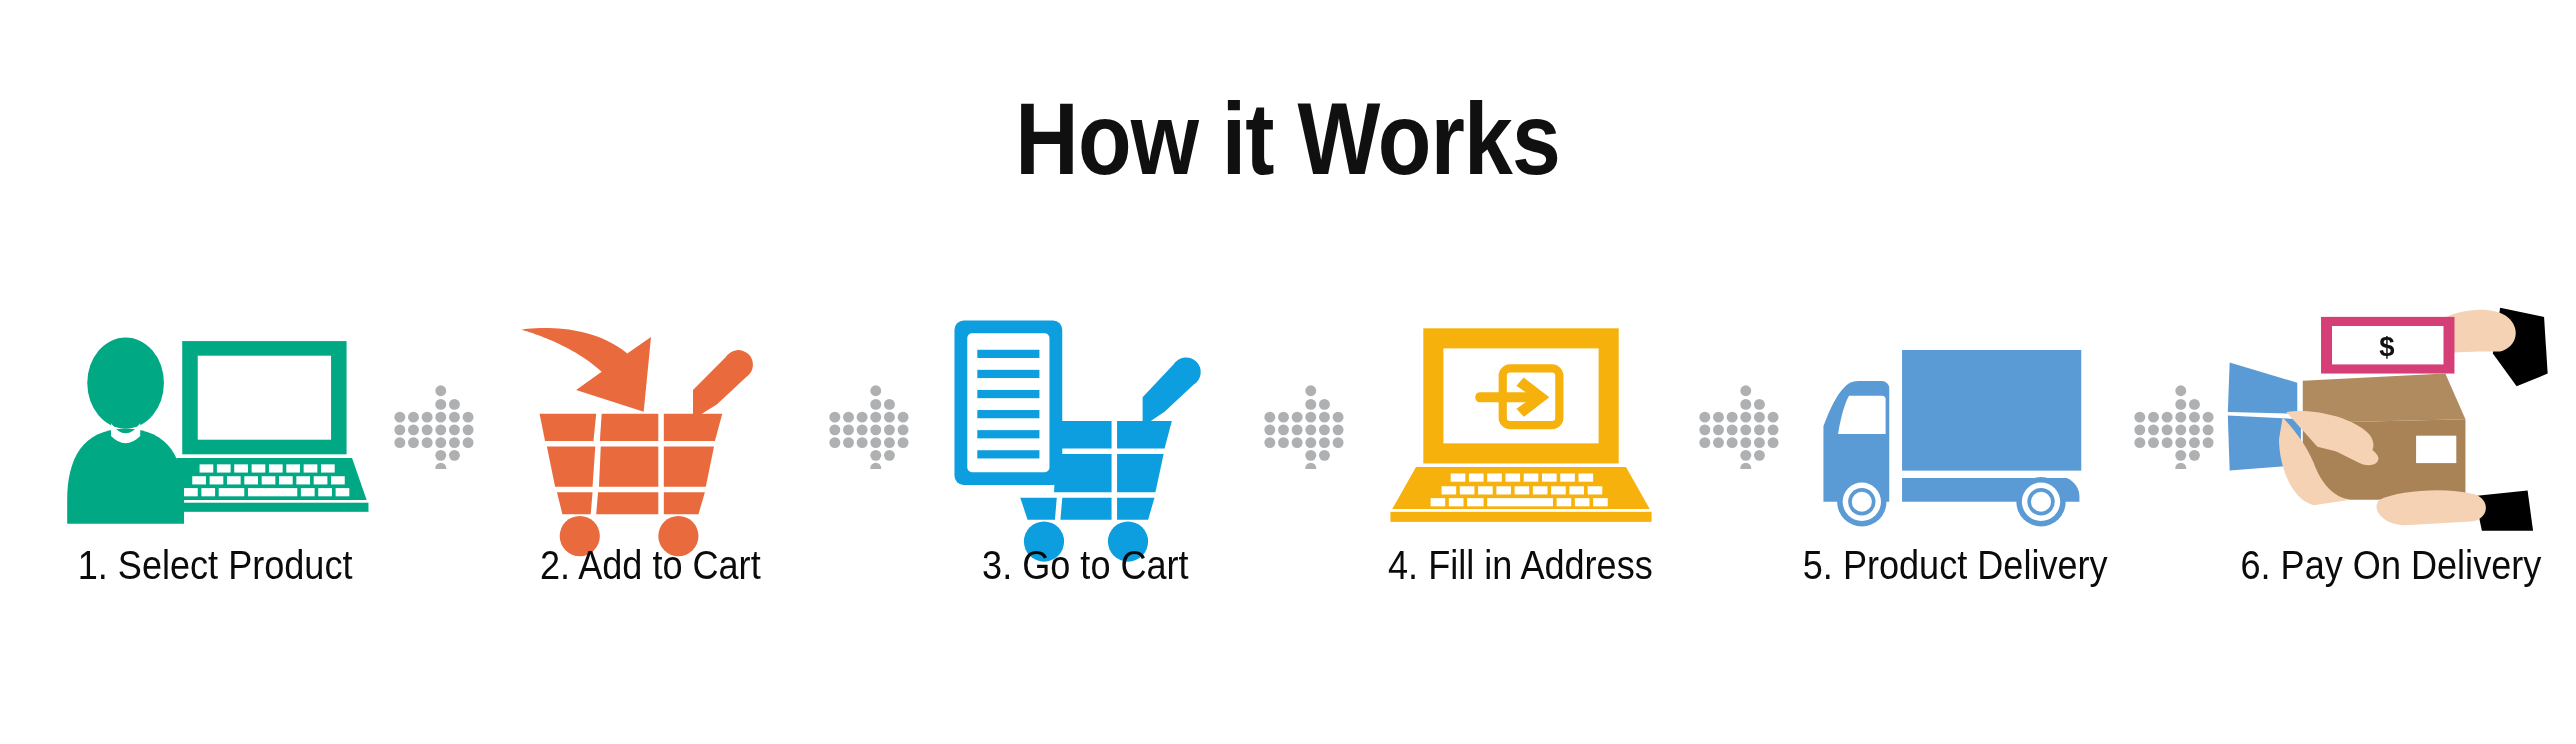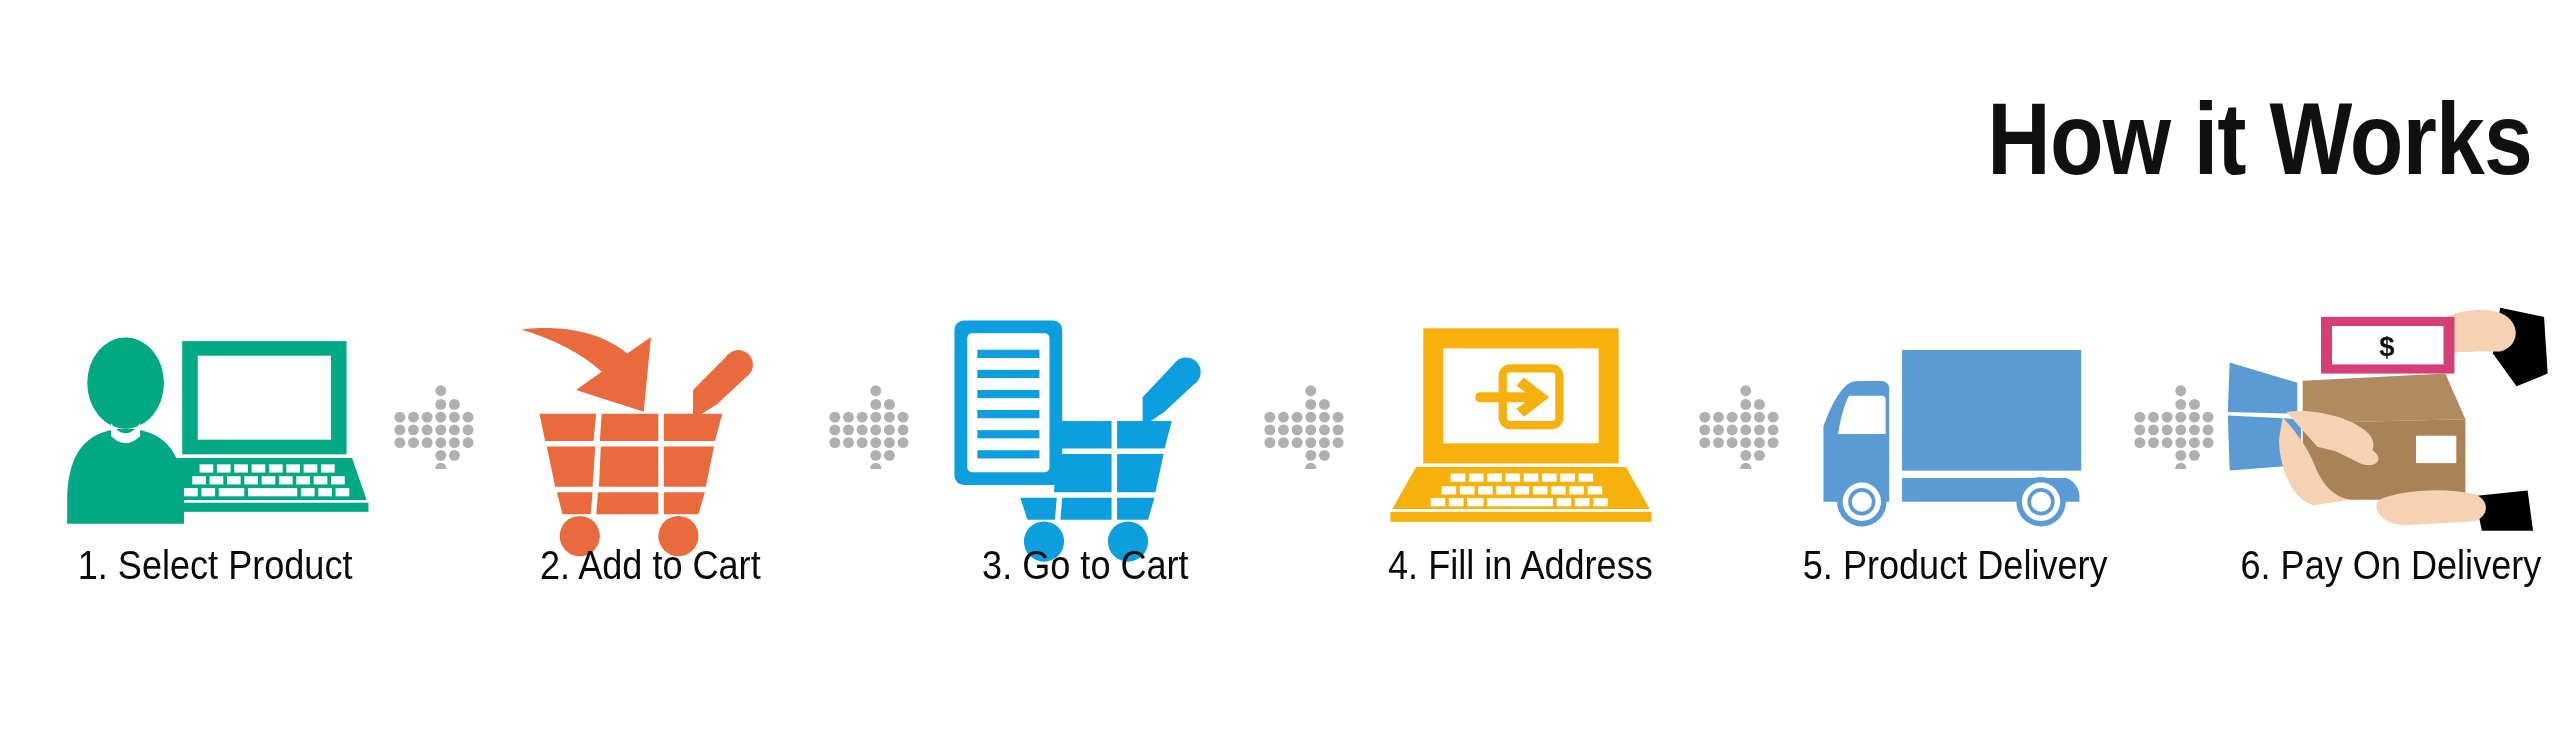--- a/index.html
+++ b/index.html
@@ -22,21 +22,21 @@
     position: relative;
     background: #ffffff;
   }
 
   
   .title-wrap {
     position: absolute;
     top: 88px;
     left: 0;
     width: 2576px;
-    text-align: right;
+    text-align: center;
   }
   .title {
     display: inline-block;
     font-family: "Liberation Sans Narrow", "Liberation Sans", "DejaVu Sans", sans-serif;
     font-weight: 700;
     font-size: 102px;
     line-height: 1;
     letter-spacing: -0.9px;
     color: #101010;
     transform: scaleX(0.86);

